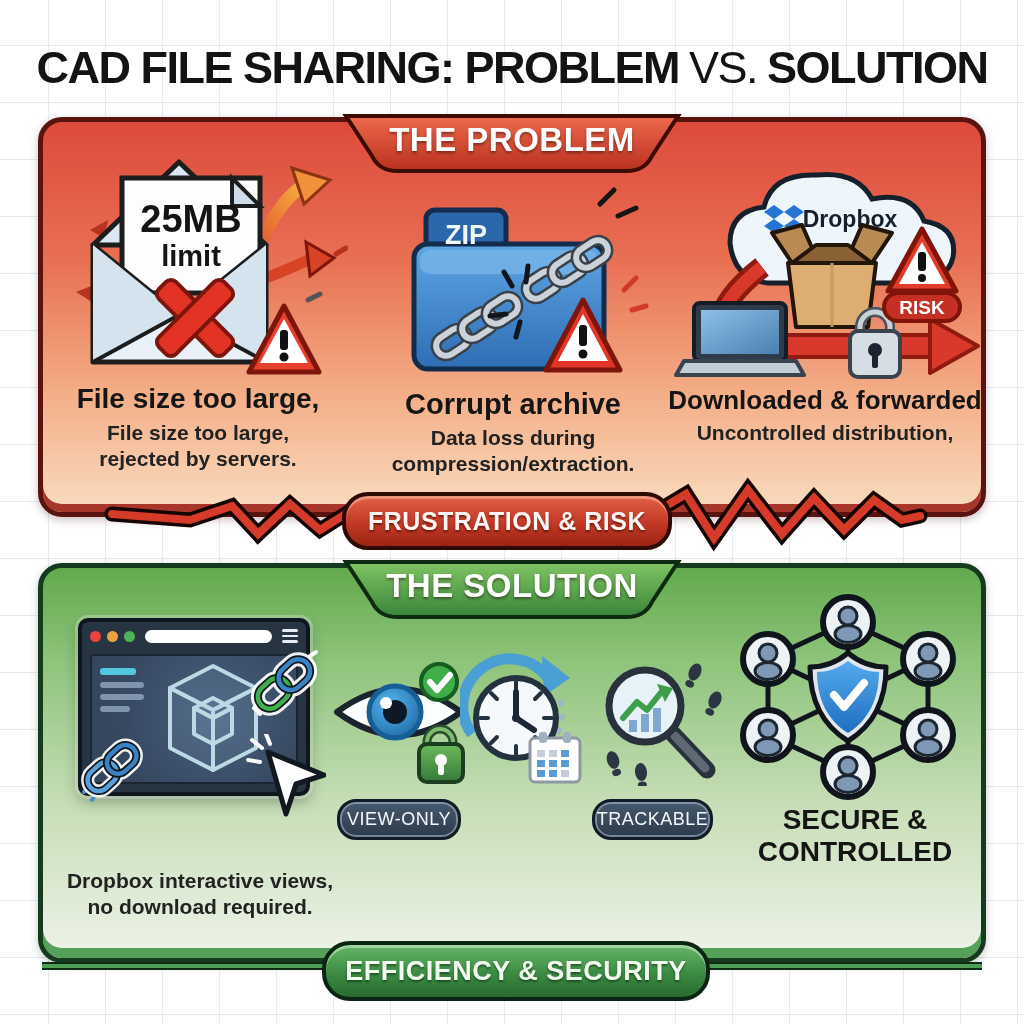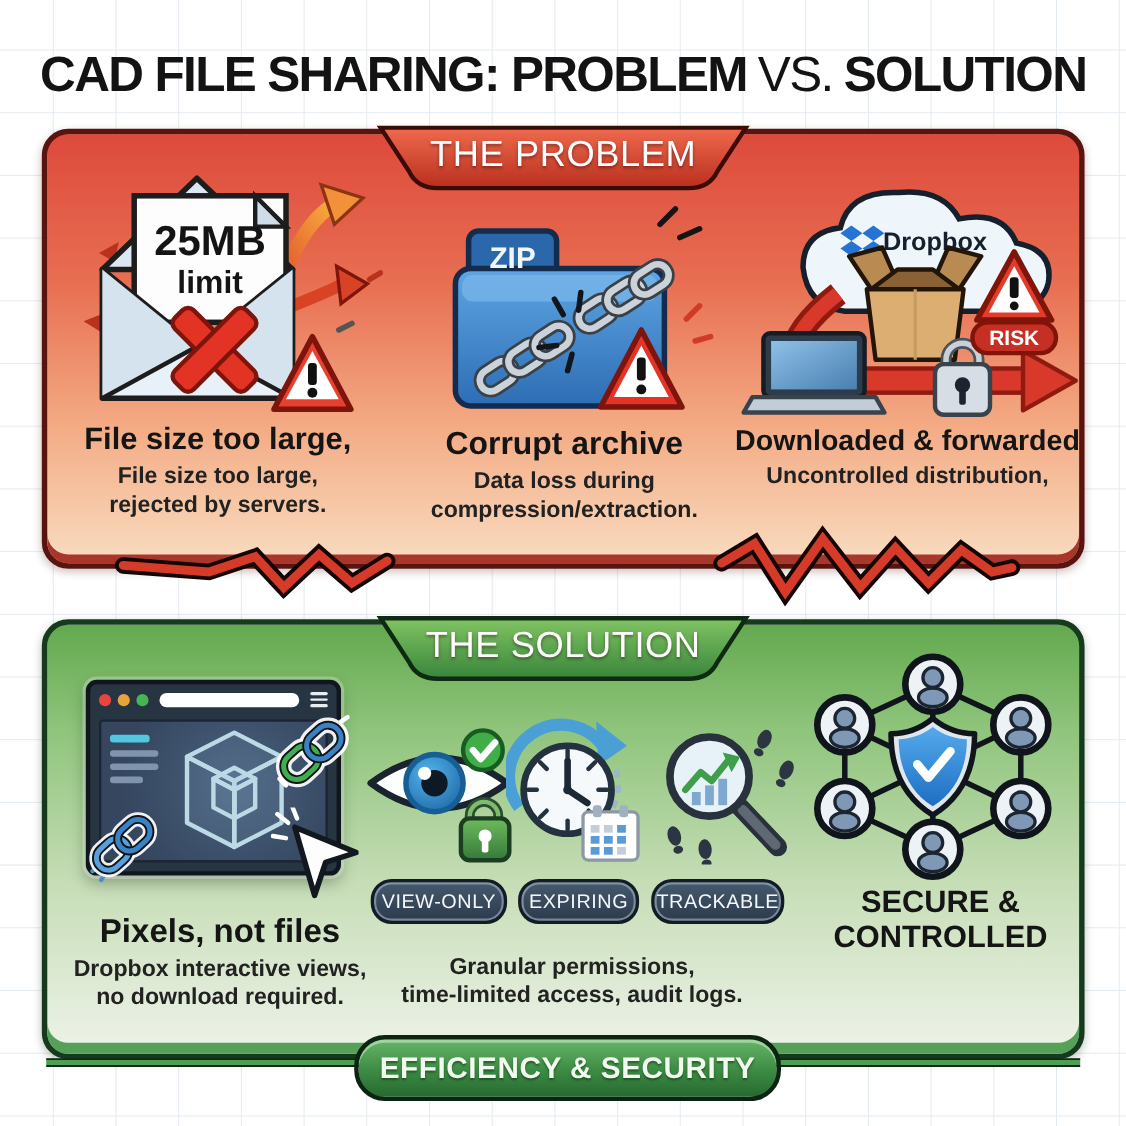--- a/index.html
+++ b/index.html
@@ -13,21 +13,21 @@
   .title .vs{font-weight:normal;margin:0 10px;}
   .panel{border-radius:24px;}
   .panelP{left:38px;top:117px;width:938px;height:390px;border:5px solid #591410;
     background:linear-gradient(180deg,#dd4a3c 0%,#e86f52 35%,#f3ab84 68%,#f9dcc0 100%);
     box-shadow:inset 0 -8px 0 #a8362a,0 3px 8px rgba(60,10,5,.25);}
   .panelS{left:38px;top:563px;width:938px;height:390px;border:5px solid #153a1e;
     background:linear-gradient(180deg,#63a94e 0%,#8ec47b 24%,#c6ddb6 60%,#eef3e9 100%);
     box-shadow:inset 0 -10px 0 #55a159,0 3px 8px rgba(10,40,15,.25);}
   .bannerBox{left:342px;width:340px;height:62px;}
   .bannerTxt{left:342px;width:340px;height:52px;display:flex;align-items:center;justify-content:center;
-    color:#fff;font-weight:normal;font-size:33px;letter-spacing:.5px;text-shadow:0 2px 3px rgba(30,5,0,.45);white-space:nowrap;}
+    color:#fff;font-weight:bold;font-size:33px;letter-spacing:.5px;text-shadow:0 2px 3px rgba(30,5,0,.45);white-space:nowrap;}
   .pill{display:flex;align-items:center;justify-content:center;color:#fdf6f4;font-weight:bold;white-space:nowrap;}
   .pillFr{left:342px;top:492px;width:322px;height:50px;border-radius:26px;font-size:25px;letter-spacing:.5px;
     background:linear-gradient(180deg,#e36047 0%,#c23825 55%,#9c2414 100%);border:4px solid #2e0a05;
     box-shadow:inset 0 3px 0 rgba(255,210,190,.45);text-shadow:0 2px 2px rgba(40,5,0,.5);}
   .pillEf{left:322px;top:941px;width:380px;height:52px;border-radius:28px;font-size:27px;letter-spacing:.5px;
     background:linear-gradient(180deg,#66b567 0%,#3c8b44 55%,#27692f 100%);border:4px solid #0c2412;
     box-shadow:inset 0 3px 0 rgba(220,245,215,.5);text-shadow:0 2px 2px rgba(5,35,10,.5);color:#f2faf0;text-align:right;}
   .efLine{left:42px;top:962px;width:940px;height:8px;background:linear-gradient(180deg,#0f2b15 0,#0f2b15 2px,#4e9e55 2px,#4e9e55 6px,#0f2b15 6px,#0f2b15 8px);}
   .h1c{font-weight:bold;text-align:center;white-space:nowrap;color:#151515;}
   .subc{text-align:center;white-space:nowrap;color:#222;font-weight:600;font-size:21px;line-height:26px;}
@@ -235,20 +235,21 @@
   <div class="abs" style="left:660px;top:420px;width:330px">
     <div class="subc">Uncontrolled distribution,</div>
   </div>
 
   <svg class="abs" style="left:0;top:470px" width="1024" height="100" viewBox="0 0 1024 100">
     <polyline points="112,44 190,50 232,36 258,64 290,34 320,60 352,40" fill="none" stroke="#140404" stroke-width="15" stroke-linecap="round"></polyline>
     <polyline points="112,44 190,50 232,36 258,64 290,34 320,60 352,40" fill="none" stroke="#d63a28" stroke-width="8" stroke-linecap="round"></polyline>
     <polyline points="656,42 686,24 714,68 748,20 782,64 814,28 844,60 874,30 902,50 920,46" fill="none" stroke="#140404" stroke-width="15" stroke-linecap="round"></polyline>
     <polyline points="656,42 686,24 714,68 748,20 782,64 814,28 844,60 874,30 902,50 920,46" fill="none" stroke="#d63a28" stroke-width="8" stroke-linecap="round"></polyline>
   </svg>
+  <div class="abs pill pillFr">FRUSTRATION &amp; RISK</div>
 
   <div class="abs panel panelS"></div>
 
   <svg class="abs bannerBox" style="top:560px" viewBox="0 0 340 62">
     <defs>
         <linearGradient id="sbG" x1="0" y1="0" x2="0" y2="1">
       <stop offset="0" stop-color="#82c464"></stop>
           <stop offset="1" stop-color="#38853a"></stop>
         </linearGradient>
       </defs>
@@ -308,21 +309,20 @@
       <rect x="-3" y="-11" width="32" height="22" rx="11" fill="none" stroke="#0f151b" stroke-width="8"></rect>
       <rect x="-3" y="-11" width="32" height="22" rx="11" fill="none" stroke="#3b82c4" stroke-width="4.5"></rect>
     </g>
   </svg>
   <svg class="abs" style="left:246px;top:734px" width="80" height="85" viewBox="0 0 80 85">
     <line x1="6" y1="6" x2="16" y2="14" stroke="#fff" stroke-width="4" stroke-linecap="round"></line>
     <line x1="2" y1="26" x2="14" y2="28" stroke="#fff" stroke-width="4" stroke-linecap="round"></line>
     <line x1="20" y1="0" x2="24" y2="10" stroke="#fff" stroke-width="4" stroke-linecap="round"></line>
     <polygon points="22,18 40,80 50,50 78,41" fill="#fdfdfd" stroke="#12181f" stroke-width="5" stroke-linejoin="round"></polygon>
   </svg>
-  <div class="abs h1c" style="left:60px;top:830px;width:280px;font-size:30px">Pixels, not files</div>
   <div class="abs" style="left:60px;top:868px;width:280px">
     <div class="subc">Dropbox interactive views,</div>
     <div class="subc">no download required.</div>
   </div>
 
   <svg class="abs" style="left:333px;top:658px" width="135" height="132" viewBox="0 0 135 132">
     <defs>
       <radialGradient id="irG" cx=".4" cy=".35" r=".8">
           <stop offset="0" stop-color="#53b5ee"></stop>
           <stop offset="1" stop-color="#1b629e"></stop>
@@ -415,26 +415,21 @@
       <g>
         <rect x="36" y="62" width="8" height="12" fill="#7fa8d0"></rect>
         <rect x="48" y="56" width="8" height="18" fill="#7fa8d0"></rect>
         <rect x="60" y="50" width="8" height="24" fill="#7fa8d0"></rect>
         <polyline points="30,60 44,44 54,52 70,32" fill="none" stroke="#3f9e4a" stroke-width="6" stroke-linecap="round" stroke-linejoin="round"></polyline>
         <polygon points="64,26 80,30 72,44" fill="#3f9e4a"></polygon>
       </g>
     </g>
   </svg>
   <div class="abs badge" style="left:337px;top:799px;width:118px;height:35px">VIEW-ONLY</div>
-  <div class="abs badge" style="left:471px;top:799px;width:104px;height:35px">EXPIRING</div>
   <div class="abs badge" style="left:592px;top:799px;width:115px;height:35px">TRACKABLE</div>
-  <div class="abs" style="left:355px;top:866px;width:330px">
-    <div class="subc">Granular permissions,</div>
-    <div class="subc">time-limited access, audit logs.</div>
-  </div>
 
   <svg class="abs" style="left:738px;top:592px" width="234" height="210" viewBox="0 0 234 210">
     <defs>
         <linearGradient id="shG" x1="0" y1="0" x2="0" y2="1">
           <stop offset="0" stop-color="#54aaec"></stop>
           <stop offset="1" stop-color="#1e6ec2"></stop>
         </linearGradient>
       </defs>
     <g stroke="#10151c" stroke-width="5">
       <line x1="110" y1="30" x2="190" y2="67"></line>

